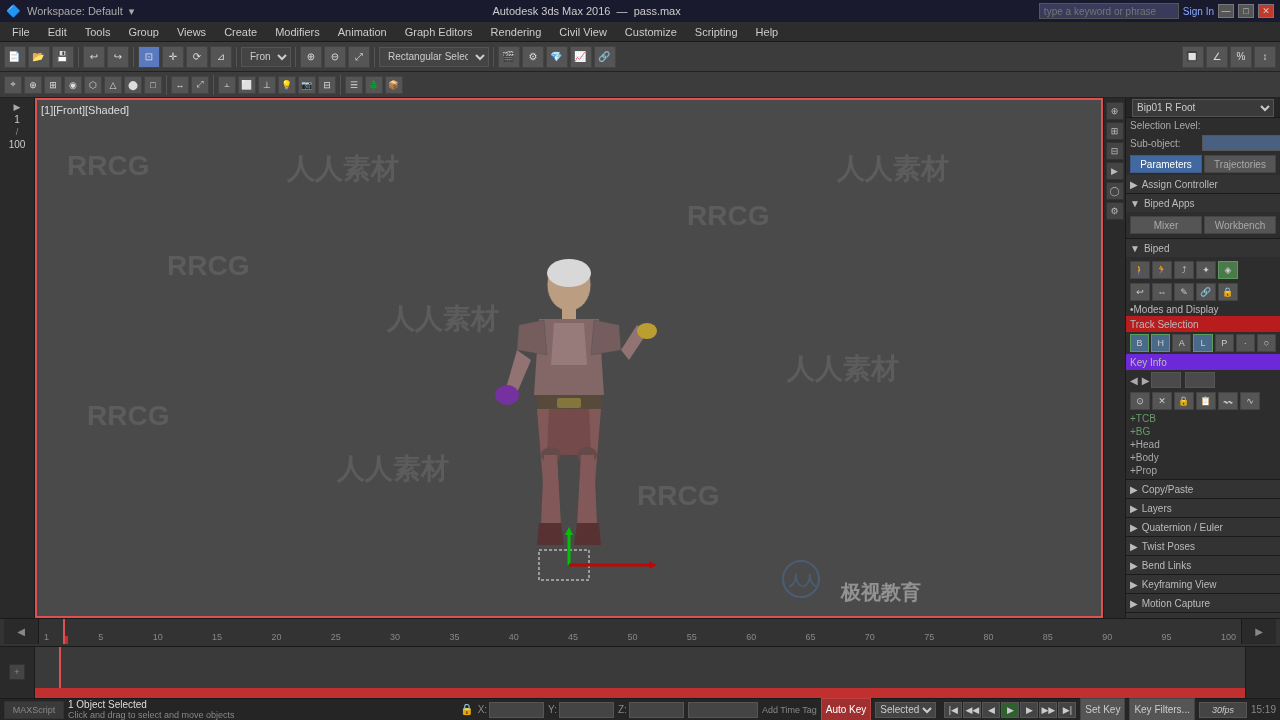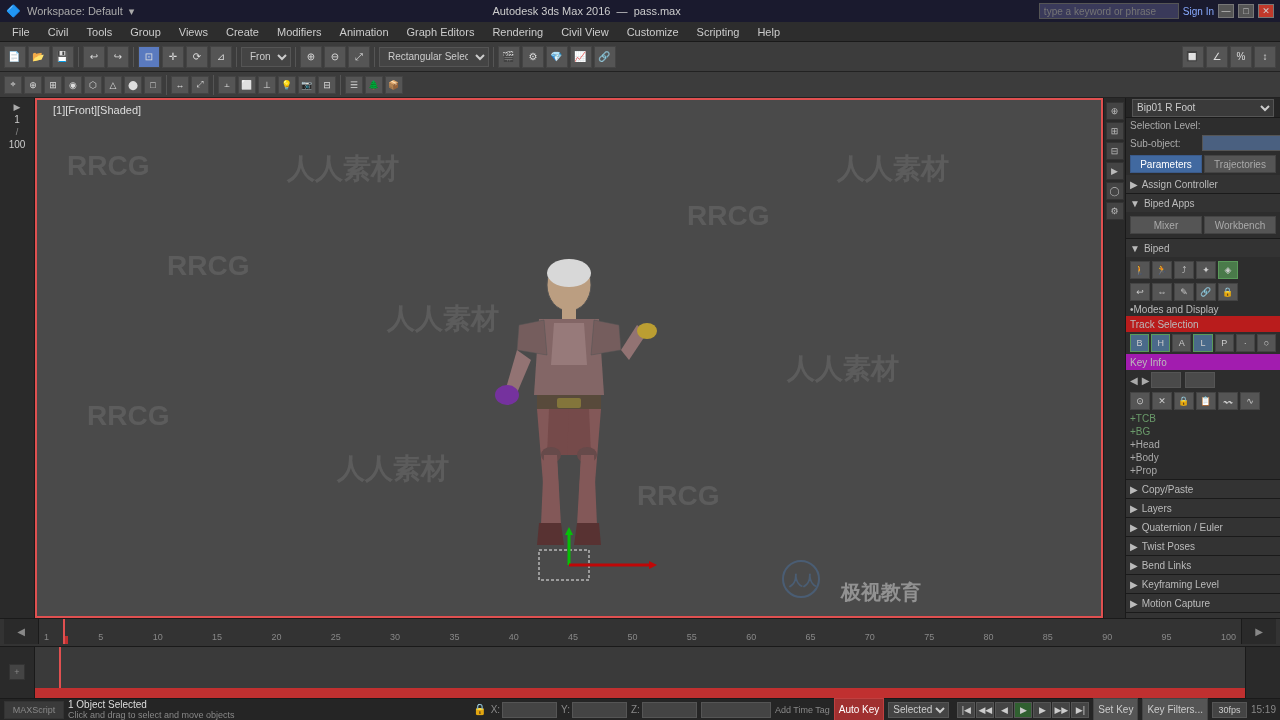--- a/index.html
+++ b/index.html
@@ -86,21 +86,21 @@
     #viewport {
       flex: 1;
       background: #4a4a4a;
       position: relative;
       overflow: hidden;
       border: 2px solid #e05050;
     }
     #viewport-label {
       position: absolute;
       top: 4px;
-      left: 16px;
+      left: 4px;
       color: #ddd;
       font-size: 11px;
       z-index: 10;
     }
     
     .watermark {
       position: absolute;
       color: rgba(180,180,180,0.18);
       font-size: 28px;
       font-weight: bold;
@@ -393,21 +393,21 @@
     <input type="text" style="width: 140px; height: 16px; background: rgb(58, 58, 90); border: 1px solid rgb(85, 85, 85); color: rgb(170, 170, 170); font-size: 10px; padding: 0px 4px;" placeholder="type a keyword or phrase">
     <span style="color:#88aaff;cursor:pointer;font-size:10px;">Sign In</span>
     <span class="win-btn">—</span>
     <span class="win-btn">□</span>
     <span class="win-btn close">✕</span>
   </div>
 </div>
 
 <div id="menu-bar">
   <span class="menu-item">File</span>
-  <span class="menu-item">Civil</span>
+  <span class="menu-item">Edit</span>
   <span class="menu-item">Tools</span>
   <span class="menu-item">Group</span>
   <span class="menu-item">Views</span>
   <span class="menu-item">Create</span>
   <span class="menu-item">Modifiers</span>
   <span class="menu-item">Animation</span>
   <span class="menu-item">Graph Editors</span>
   <span class="menu-item">Rendering</span>
   <span class="menu-item">Civil View</span>
   <span class="menu-item">Customize</span>
@@ -653,21 +653,21 @@
         <div class="rp-icon-row">
           <button class="rp-icon-btn active" style="background:#4a6a8a;">B</button>
           <button class="rp-icon-btn active" style="background:#4a6a8a;">H</button>
           <button class="rp-icon-btn">A</button>
           <button class="rp-icon-btn active" style="background:#4a6a8a;">L</button>
           <button class="rp-icon-btn">P</button>
           <button class="rp-icon-btn">·</button>
           <button class="rp-icon-btn">○</button>
         </div>
 
-        <div class="rp-section-header" style="background:#a21caf;font-size:10px;min-height:16px;">
+        <div class="rp-section-header" style="background:#6d28d9;font-size:10px;min-height:16px;">
           <span>Key Info</span>
         </div>
         <div class="rp-field-row">
           <span style="cursor:pointer;color:#aaa;">◀</span>
           <span style="cursor:pointer;color:#aaa;margin-left:2px;">▶</span>
           <div class="rp-spinner">
             <input type="text" style="width: 30px; height: 16px; background: rgb(74, 74, 74); border: 1px solid rgb(85, 85, 85); color: rgb(204, 204, 204); font-size: 10px;">
             <input type="text" style="width: 30px; height: 16px; background: rgb(74, 74, 74); border: 1px solid rgb(85, 85, 85); color: rgb(204, 204, 204); font-size: 10px; margin-left: 2px;">
           </div>
         </div>
@@ -724,21 +724,21 @@
     </div>
     <div class="rp-section">
       <div class="rp-section-header">
         <span>▶</span>
         <span>Bend Links</span>
       </div>
     </div>
     <div class="rp-section">
       <div class="rp-section-header">
         <span>▶</span>
-        <span>Keyframing Level</span>
+        <span>Keyframing View</span>
       </div>
     </div>
     <div class="rp-section">
       <div class="rp-section-header">
         <span>▶</span>
         <span>Motion Capture</span>
       </div>
     </div>
     <div class="rp-section">
       <div class="rp-section-header">
@@ -854,16 +854,16 @@
     <button class="play-btn">◀</button>
     <button class="play-btn" style="background:#306030;">▶</button>
     <button class="play-btn">▶</button>
     <button class="play-btn">▶▶</button>
     <button class="play-btn">▶|</button>
   </div>
 
   <button class="status-btn">Set Key</button>
   <button class="status-btn">Key Filters...</button>
 
-  <button class="play-btn" style="width:35px;">30fps</button>
+  <button class="play-btn" style="width:48px;font-style:italic;">30fps</button>
 
   <span class="time-display">15:19</span>
 </div>
 
 </body></html>

